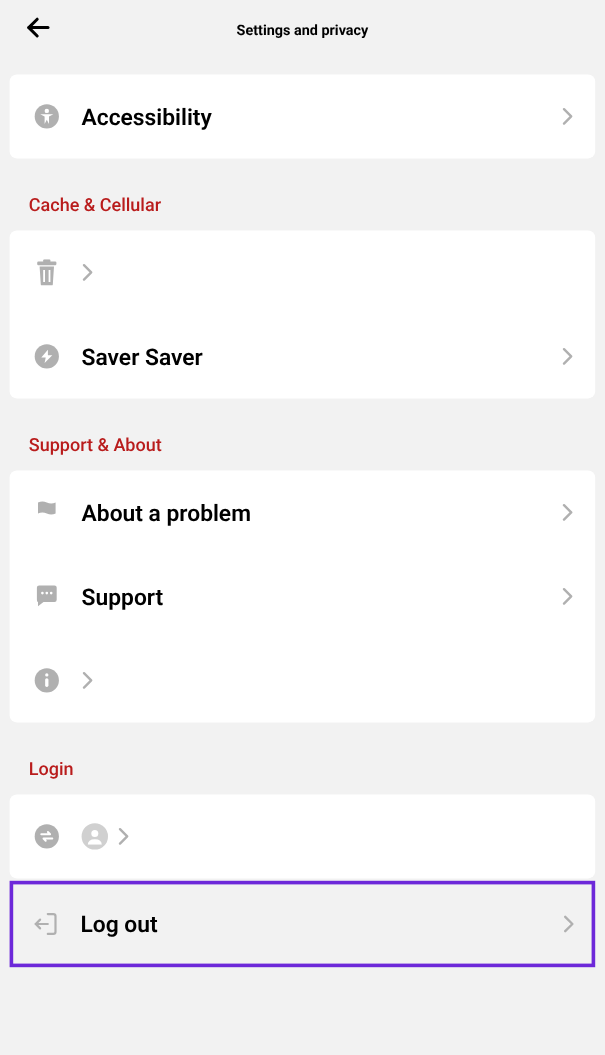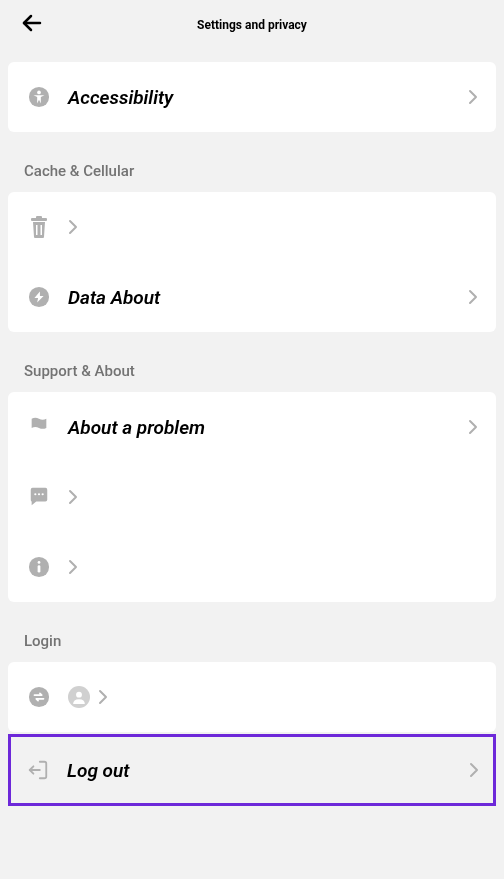--- a/index.html
+++ b/index.html
@@ -27,38 +27,37 @@
     .header-title {
       flex: 1;
       text-align: center;
       font-size: 12px;
       font-weight: 700;
       color: #000;
     }
     .section-header {
       padding: 30px 24px 12px;
       font-size: 15px;
-      color: #737373;
+      color: #b91c1c;
       font-weight: 500;
     }
     .section-card {
       background: #fff;
       border-radius: 6px;
       margin: 0 8px;
     }
     .section-card.first {
       margin-top: 12px;
     }
     .row {
       display: flex;
       align-items: center;
       padding: 22px 18px;
       cursor: pointer;
       position: relative;
-      font-style: italic;
     }
     .row-icon {
       width: 26px;
       height: 26px;
       margin-right: 16px;
       display: flex;
       align-items: center;
       justify-content: center;
       flex-shrink: 0;
     }
@@ -136,21 +135,21 @@
         <polyline points="2 2 8 8 2 14"></polyline>
       </svg>
   </div>
   <div class="row">
     <div class="row-icon">
       <svg width="22" height="22" viewBox="0 0 24 24">
           <circle cx="12" cy="12" r="11" fill="#b0b0b0"></circle>
           <path d="M13 6 L7 13 L11 13 L10 18 L17 11 L13 11 Z" fill="#fff"></path>
         </svg>
     </div>
-    <div class="row-label">Data About</div>
+    <div class="row-label">Saver Saver</div>
     <svg class="chevron" width="10" height="16" viewBox="0 0 10 16" fill="none" stroke="#b0b0b0" stroke-width="2" stroke-linecap="round" stroke-linejoin="round">
         <polyline points="2 2 8 8 2 14"></polyline>
       </svg>
   </div>
 </div>
 
 <div class="section-header">Support &amp; About</div>
 <div class="section-card">
   <div class="row">
     <div class="row-icon">
@@ -165,20 +164,21 @@
   </div>
   <div class="row">
     <div class="row-icon">
       <svg width="22" height="22" viewBox="0 0 24 24" fill="#b0b0b0">
           <path d="M3 4 Q3 2 5 2 L19 2 Q21 2 21 4 L21 15 Q21 17 19 17 L9 17 L4 21 L4 17 Q3 17 3 15 Z"></path>
           <circle cx="8" cy="9" r="1.2" fill="#fff"></circle>
           <circle cx="12" cy="9" r="1.2" fill="#fff"></circle>
           <circle cx="16" cy="9" r="1.2" fill="#fff"></circle>
         </svg>
     </div>
+    <div class="row-label">Support</div>
     <svg class="chevron" width="10" height="16" viewBox="0 0 10 16" fill="none" stroke="#b0b0b0" stroke-width="2" stroke-linecap="round" stroke-linejoin="round">
         <polyline points="2 2 8 8 2 14"></polyline>
       </svg>
   </div>
   <div class="row">
     <div class="row-icon">
       <svg width="22" height="22" viewBox="0 0 24 24">
           <circle cx="12" cy="12" r="11" fill="#b0b0b0"></circle>
           <circle cx="12" cy="7" r="1.5" fill="#fff"></circle>
           <rect x="10.5" y="10" width="3" height="8" rx="1.5" fill="#fff"></rect>

